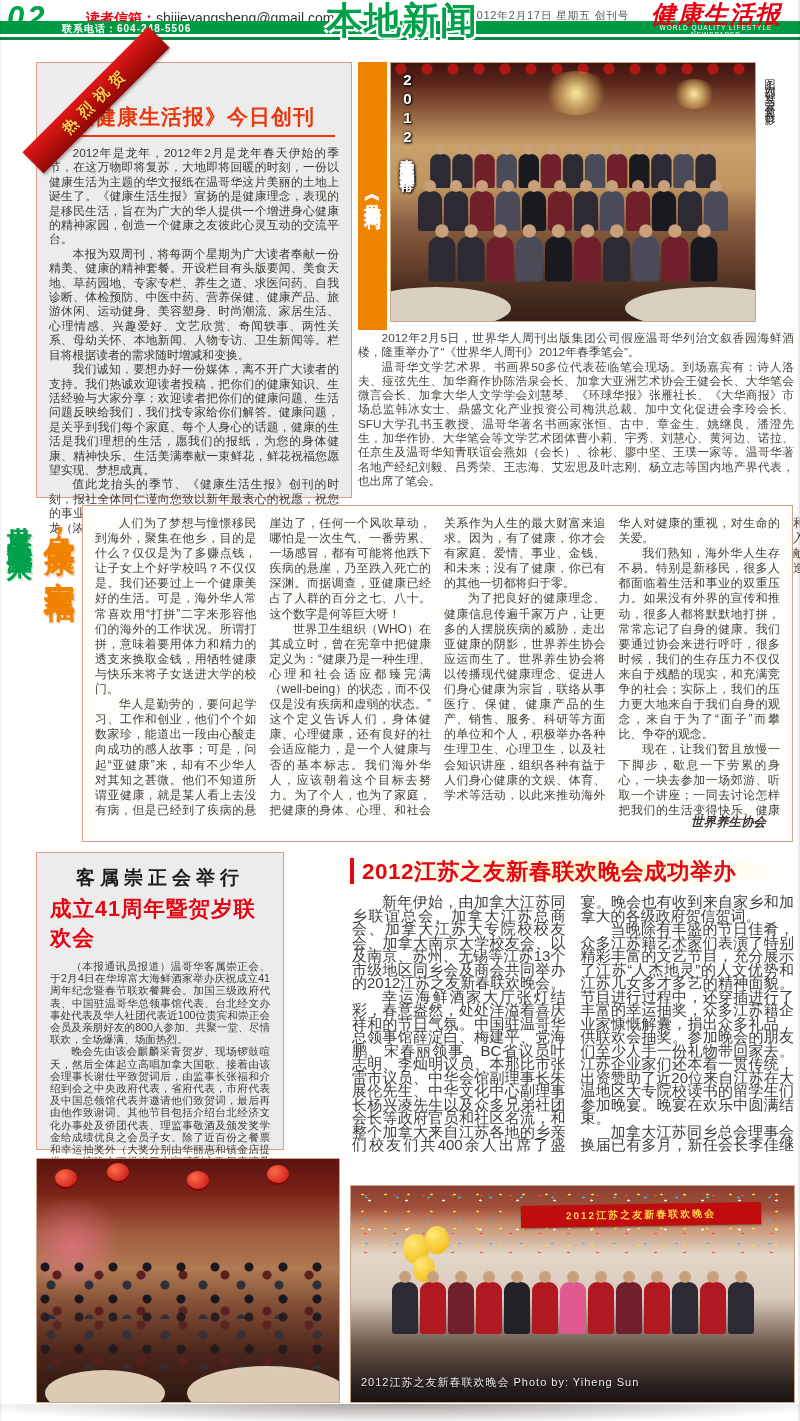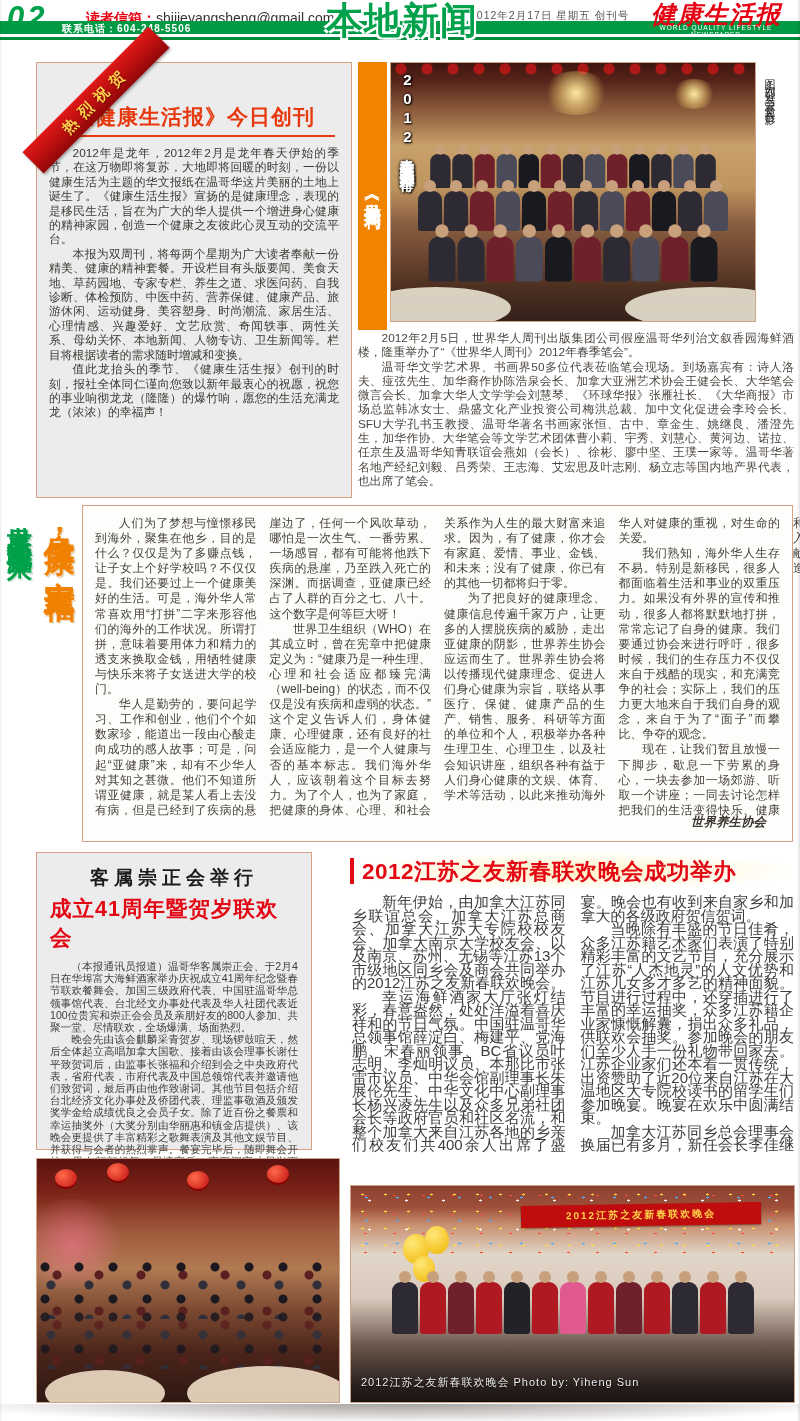--- a/index.html
+++ b/index.html
@@ -64,21 +64,21 @@
     font-size:25px;font-weight:900;color:#00a14b;letter-spacing:3px;text-shadow:1.5px 1.5px 0 #cfe3d3;}
   #wellness-main{position:absolute;left:38px;top:510px;height:330px;writing-mode:vertical-rl;
     font-size:31px;font-weight:900;color:#f18101;letter-spacing:3px;text-shadow:1.5px 1.5px 0 #e9d9be;}
   #wellness-box{position:absolute;left:82px;top:505px;width:711px;height:337px;background:#fdfdfb;border:1px solid #d9a183;
     padding:10px 12px;}
   #wellness-box .flow{column-count:4;column-gap:13px;font-size:11.9px;line-height:15.1px;color:#46413a;height:100%;}
   .signature{text-align:right;font-weight:bold;font-style:italic;font-family:"DejaVu Serif","Liberation Serif",serif;
     color:#3c3630;margin-top:6px;padding-right:8px;font-size:12.5px;}
 
   
-  #hakka{left:36px;top:852px;width:276px;height:298px;padding:12px 13px 8px 13px;}
+  #hakka{left:36px;top:852px;width:248px;height:298px;padding:12px 13px 8px 13px;}
   #hakka .t1{text-align:center;font-size:19px;font-weight:900;color:#1c1c1c;letter-spacing:5px;margin:0;}
   #hakka .t2{text-align:left;font-size:21.5px;font-weight:900;color:#e30613;letter-spacing:1px;margin:3px 0 8px 0;}
   #hakka .body{font-size:10.6px;line-height:12.2px;color:#3c3c3c;}
   #hakka .caption{text-align:center;font-size:12px;color:#333;margin-top:5px;}
   #photo-hakka{position:absolute;left:36px;top:1158px;width:304px;height:245px;border:1px solid #caa58a;overflow:hidden;
     background:linear-gradient(180deg,#5a1210 0%,#7c2418 14%,#a05a3c 30%,#b07a52 45%,#7c4a32 62%,#4a241a 80%,#2e1812 100%);}
   .lantern{position:absolute;width:22px;height:18px;border-radius:50%;background:radial-gradient(circle at 35% 35%,#ff6a4a,#c01010);box-shadow:0 2px 0 #800;}
   .crowd{position:absolute;left:0;width:100%;height:60px;
     background:radial-gradient(circle at 8px 8px,#1c1820 4px,transparent 5px),radial-gradient(circle at 20px 16px,#5a2020 4px,transparent 5px),radial-gradient(circle at 14px 26px,#30303c 4px,transparent 5px);
     background-size:34px 32px,42px 36px,38px 34px;}
@@ -132,20 +132,21 @@
   <div class="masthead-sub">WORLD QUALITY LIFESTYLE NEWSPAPER</div>
 
   <div id="founding" class="artbox">
     <div class="ribbon">
       <span>热烈祝贺</span>
     </div>
     <div class="title">《健康生活报》今日创刊</div>
     <div class="body flowtext">
         <p>2012年是龙年，2012年2月是龙年春天伊始的季节，在这万物即将复苏，大地即将回暖的时刻，一份以健康生活为主题的华文报纸在温哥华这片美丽的土地上诞生了。《健康生活生报》宣扬的是健康理念，表现的是移民生活，旨在为广大的华人提供一个增进身心健康的精神家园，创造一个健康之友彼此心灵互动的交流平台。</p>
         <p>本报为双周刊，将每两个星期为广大读者奉献一份精美、健康的精神套餐。开设栏目有头版要闻、美食天地、草药园地、专家专栏、养生之道、求医问药、自我诊断、体检预防、中医中药、营养保健、健康产品、旅游休闲、运动健身、美容塑身、时尚潮流、家居生活、心理情感、兴趣爱好、文艺欣赏、奇闻轶事、两性关系、母幼关怀、本地新闻、人物专访、卫生新闻等。栏目将根据读者的需求随时增减和变换。</p>
+        <p>我们诚知，要想办好一份媒体，离不开广大读者的支持。我们热诚欢迎读者投稿，把你们的健康知识、生活经验与大家分享；欢迎读者把你们的健康问题、生活问题反映给我们，我们找专家给你们解答。健康问题，是关乎到我们每个家庭、每个人身心的话题，健康的生活是我们理想的生活，愿我们的报纸，为您的身体健康、精神快乐、生活美满奉献一束鲜花，鲜花祝福您愿望实现、梦想成真。</p>
         <p>值此龙抬头的季节、《健康生活生报》创刊的时刻，报社全体同仁谨向您致以新年最衷心的祝愿，祝您的事业响彻龙龙（隆隆）的爆竹响，愿您的生活充满龙龙（浓浓）的幸福声！</p>
       </div>
   </div>
 
   <div id="weekly-banner">《世界华人周刊》</div>
   <div id="photo-penclub">
     <div class="garland"></div>
     <div class="glow g1"></div>
     <div class="glow g2"></div>
     <div class="prow" style="top:88px;transform:scale(.85);">

